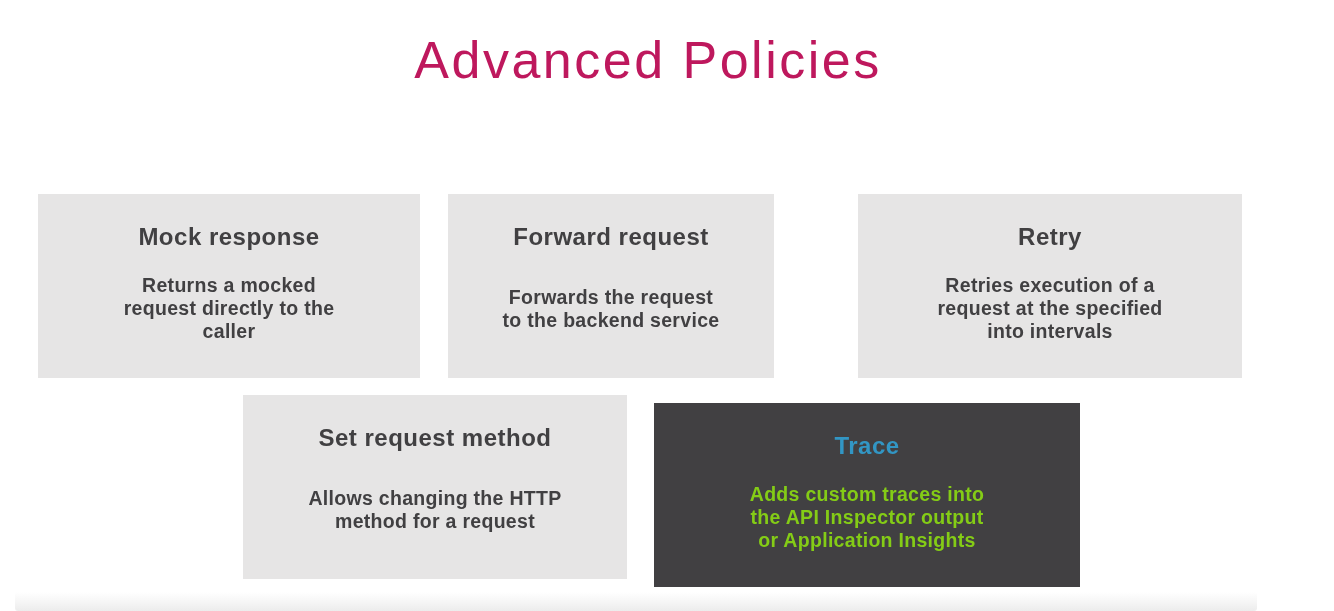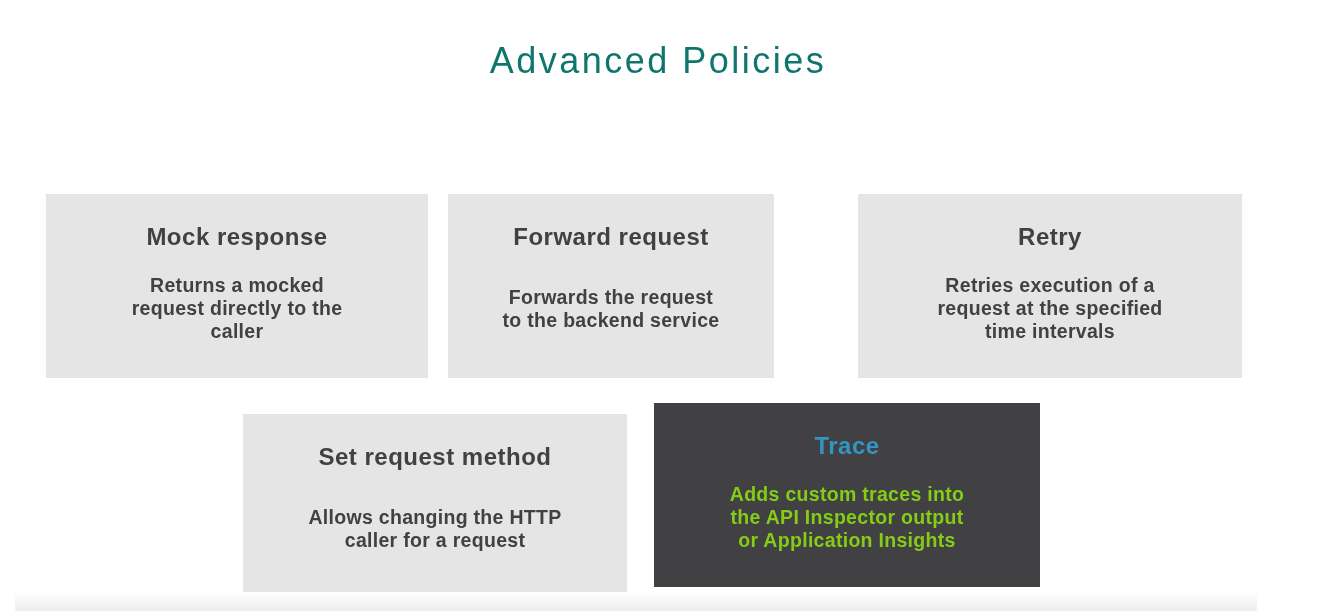--- a/index.html
+++ b/index.html
@@ -15,26 +15,26 @@
     position: relative;
     width: 1334px;
     height: 611px;
     background: #ffffff;
   }
   .page-title {
     position: absolute;
     left: 0;
     top: 22px;
     width: 1280px;
-    margin: 18px;
+    margin: 8px;
     text-align: center;
-    font-size: 36px;
+    font-size: 52px;
     font-weight: 400;
     letter-spacing: 2.5px;
-    color: #0f766e;
+    color: #be185d;
   }
   .card {
     position: absolute;
     width: 382px;
     height: 184px;
     display: flex;
     flex-direction: column;
     align-items: center;
     box-sizing: border-box;
     text-align: center;
@@ -69,25 +69,25 @@
     font-size: 19.5px;
     line-height: 23px;
     font-weight: 700;
     letter-spacing: 0.3px;
     white-space: pre-line;
     padding-bottom: 12px;
   }
   .card.dark .card-body {
     color: #84cc16;
   }
-  .card-1 { left: 46px;  top: 194px; width: 382px; }
+  .card-1 { left: 38px;  top: 194px; width: 382px; }
   .card-2 { left: 448px; top: 194px; width: 326px; }
   .card-3 { left: 858px; top: 194px; width: 384px; }
-  .card-4 { left: 243px; top: 414px; width: 384px; }
-  .card-5 { left: 654px; top: 403px; width: 386px; }
+  .card-4 { left: 243px; top: 395px; width: 384px; }
+  .card-5 { left: 654px; top: 403px; width: 426px; }
   .progress-bar {
     position: absolute;
     left: 15px;
     top: 592px;
     width: 1242px;
     height: 19px;
     border-radius: 3px;
     background: linear-gradient(to bottom, #ffffff 0%, #f5f5f5 55%, #ececec 100%);
   }
 </style>
@@ -113,29 +113,29 @@
       <div class="card-body">Forwards the request
 to the backend service</div>
     </div>
   </div>
 
   <div class="card light card-3">
     <div class="card-title">Retry</div>
     <div class="card-body-wrap">
       <div class="card-body">Retries execution of a
 request at the specified
-time intervals</div>
+into intervals</div>
     </div>
   </div>
 
   <div class="card light card-4">
     <div class="card-title">Set request method</div>
     <div class="card-body-wrap">
       <div class="card-body">Allows changing the HTTP
-caller for a request</div>
+method for a request</div>
     </div>
   </div>
 
   <div class="card dark card-5">
     <div class="card-title">Trace</div>
     <div class="card-body-wrap">
       <div class="card-body">Adds custom traces into
 the API Inspector output
 or Application Insights</div>
     </div>

